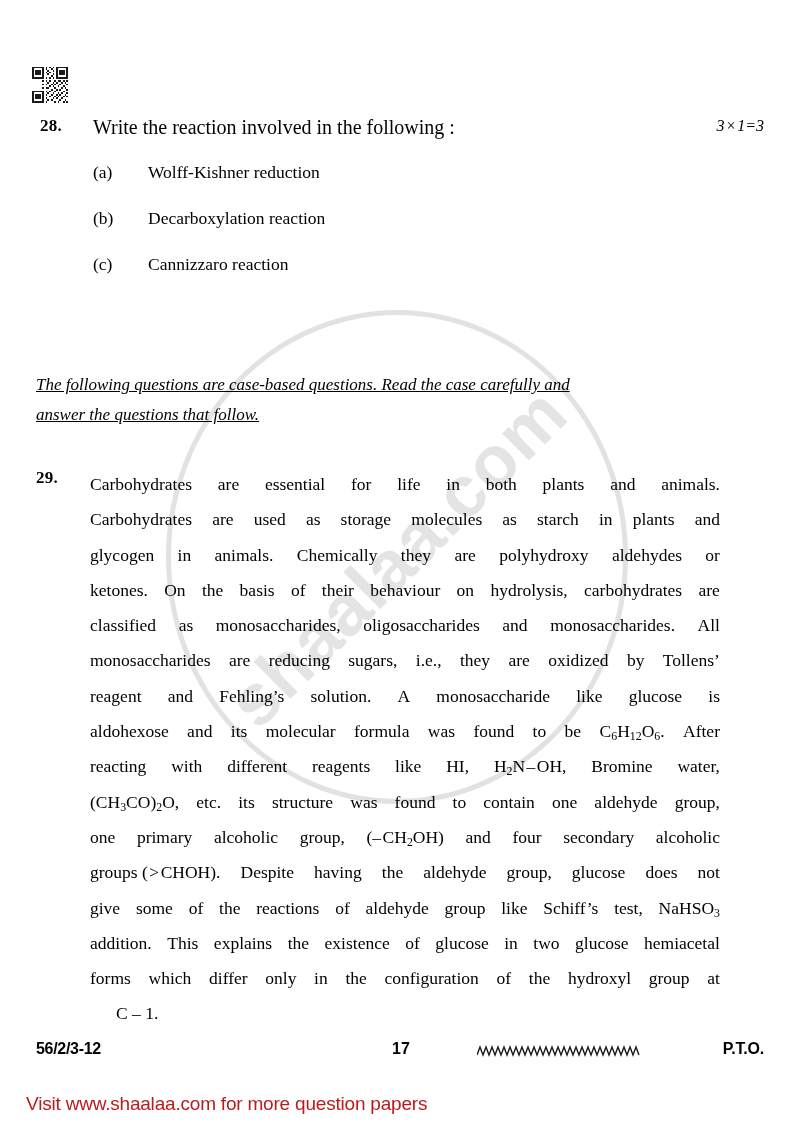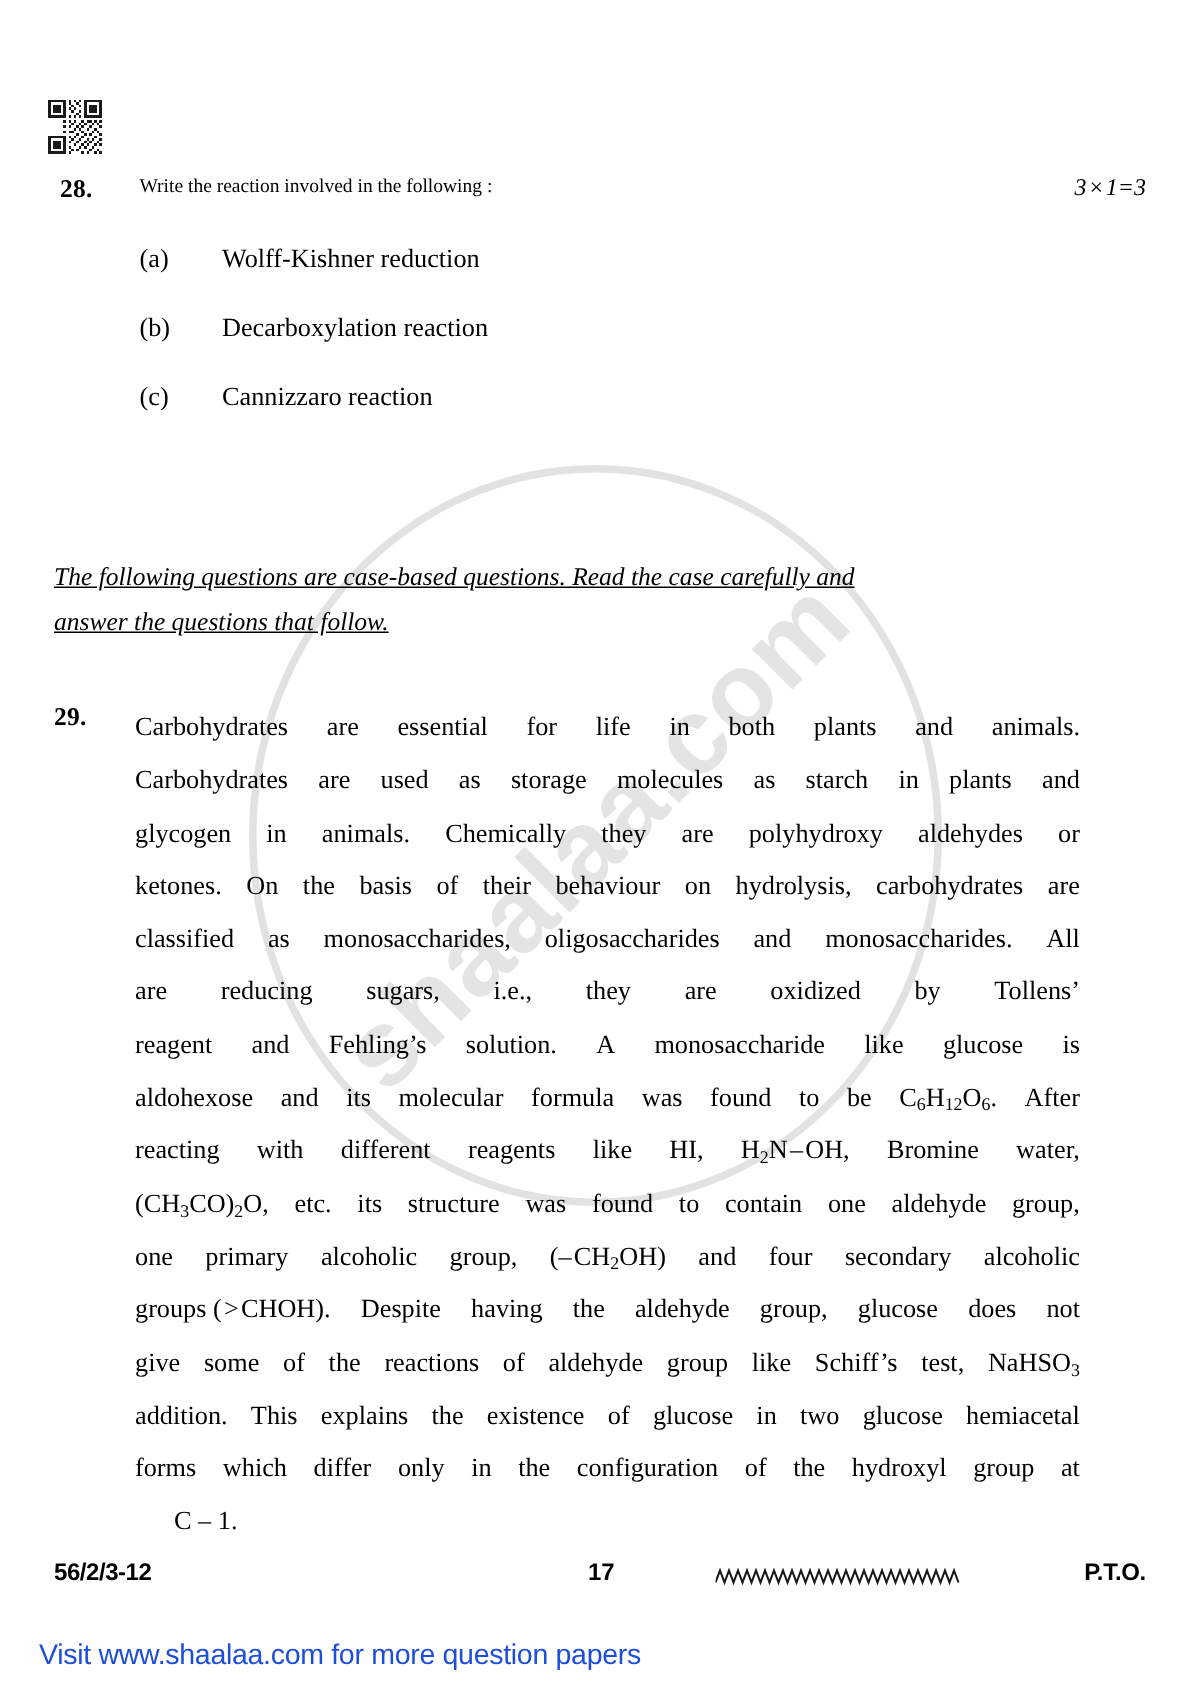--- a/index.html
+++ b/index.html
@@ -85,21 +85,21 @@
     left: 4px;
     top: 0;
     font-size: 17px;
     font-weight: 700;
     letter-spacing: 0.2px;
   }
   .q-text {
     position: absolute;
     left: 57px;
     top: 0;
-    font-size: 13px;
+    font-size: 20px;
   }
   .q-marks {
     position: absolute;
     right: 0;
     top: 1px;
     font-size: 16px;
     font-style: italic;
     white-space: nowrap;
   }
   .marks-times { font-style: italic; padding: 0 1px; }
@@ -232,21 +232,21 @@
     font-size: 16px;
     font-weight: 700;
     letter-spacing: -0.2px;
   }
   .visit-bar {
     position: absolute;
     left: 26px;
     top: 1093px;
     font-family: "Liberation Sans", sans-serif;
     font-size: 19px;
-    color: #1d4ed8;
+    color: #b91c1c;
     letter-spacing: -0.2px;
   }
 </style>
 </head>
 <body>
 
 <div class="page">
 
   <div class="watermark">
     <div class="watermark-ring"></div>
@@ -444,20 +444,21 @@
       <span class="pline justified">
           <span>classified</span>
           <span>as</span>
           <span>monosaccharides,</span>
           <span>oligosaccharides</span>
           <span>and</span>
           <span>monosaccharides.</span>
           <span>All</span>
         </span>
       <span class="pline justified">
+          <span>monosaccharides</span>
           <span>are</span>
           <span>reducing</span>
           <span>sugars,</span>
           <span>i.e.,</span>
           <span>they</span>
           <span>are</span>
           <span>oxidized</span>
           <span>by</span>
           <span>Tollens’</span>
         </span>

